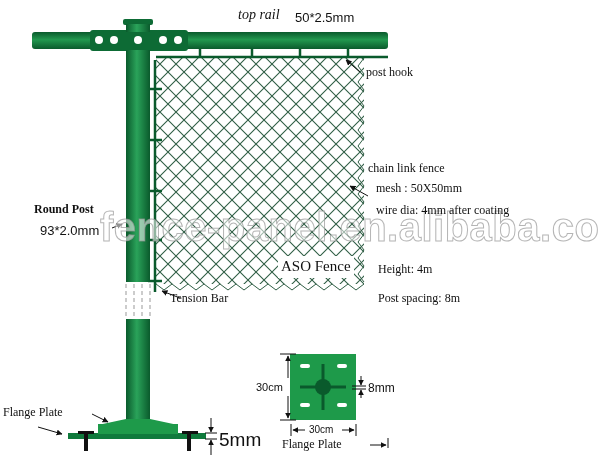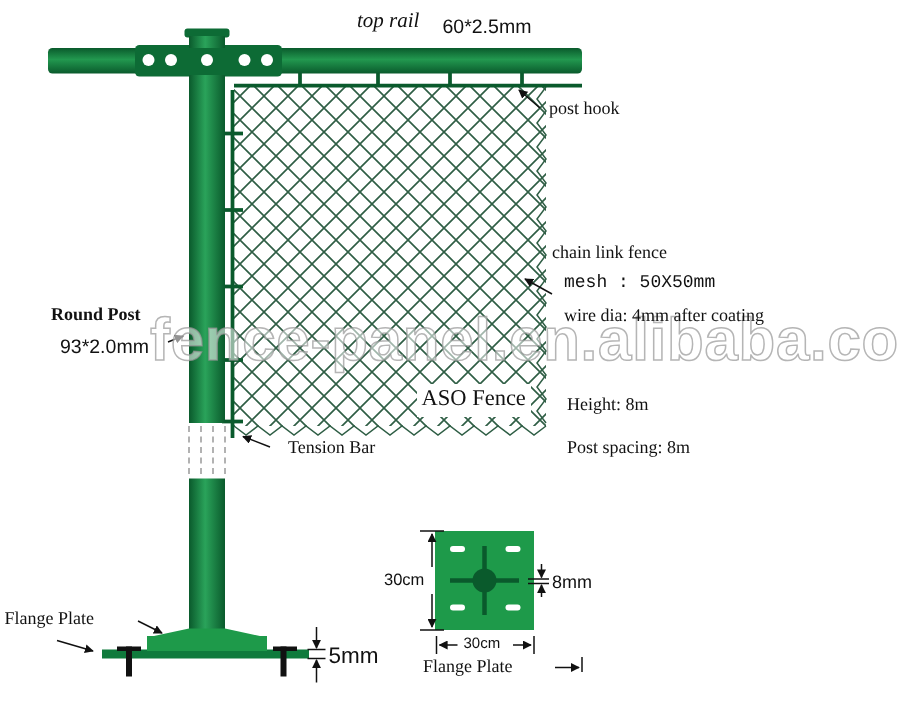--- a/index.html
+++ b/index.html
@@ -138,29 +138,29 @@
     <line x1="92" y1="414" x2="108" y2="422" marker-end="url(#arr)"></line>
     <line x1="38" y1="427" x2="62" y2="434" marker-end="url(#arr)"></line>
   </g>
 </svg>
 
 <div style="position:absolute;left:278px;top:256px;width:76px;height:22px;background:#fff;"></div>
 
 <div class="wm">fence-panel.en.alibaba.com</div>
 
 <div class="lbl" style="left:238px;top:8px;font-size:14px;font-style:italic;">top rail</div>
-<div class="lbl sans" style="left:295px;top:11px;font-size:13px;">60*2.5mm</div>
+<div class="lbl sans" style="left:295px;top:11px;font-size:13px;">50*2.5mm</div>
 <div class="lbl" style="left:366px;top:66px;">post hook</div>
 <div class="lbl" style="left:368px;top:162px;">chain link fence</div>
-<div class="lbl" style="left:376px;top:182px;font-family:Liberation Mono, monospace;">mesh : 50X50mm</div>
+<div class="lbl" style="left:376px;top:182px;">mesh : 50X50mm</div>
 <div class="lbl" style="left:376px;top:204px;">wire dia: 4mm after coating</div>
 <div class="lbl" style="left:34px;top:203px;font-weight:bold;">Round Post</div>
 <div class="lbl sans" style="left:40px;top:224px;font-size:13px;">93*2.0mm</div>
 <div class="lbl" style="left:281px;top:259px;font-size:15px;">ASO Fence</div>
-<div class="lbl" style="left:378px;top:263px;">Height: 8m</div>
+<div class="lbl" style="left:378px;top:263px;">Height: 4m</div>
 <div class="lbl" style="left:378px;top:292px;">Post spacing: 8m</div>
-<div class="lbl" style="left:192px;top:292px;">Tension Bar</div>
+<div class="lbl" style="left:170px;top:292px;">Tension Bar</div>
 <div class="lbl" style="left:3px;top:406px;">Flange Plate</div>
-<div class="lbl sans" style="left:219px;top:430px;font-size:15px;">5mm</div>
+<div class="lbl sans" style="left:219px;top:430px;font-size:19px;">5mm</div>
 <div class="lbl sans" style="left:256px;top:382px;font-size:11px;">30cm</div>
 <div class="lbl sans" style="left:309px;top:425px;font-size:10px;">30cm</div>
 <div class="lbl sans" style="left:368px;top:382px;font-size:12px;text-align:center;">8mm</div>
 <div class="lbl" style="left:282px;top:438px;">Flange Plate</div>
 
 </body></html>

